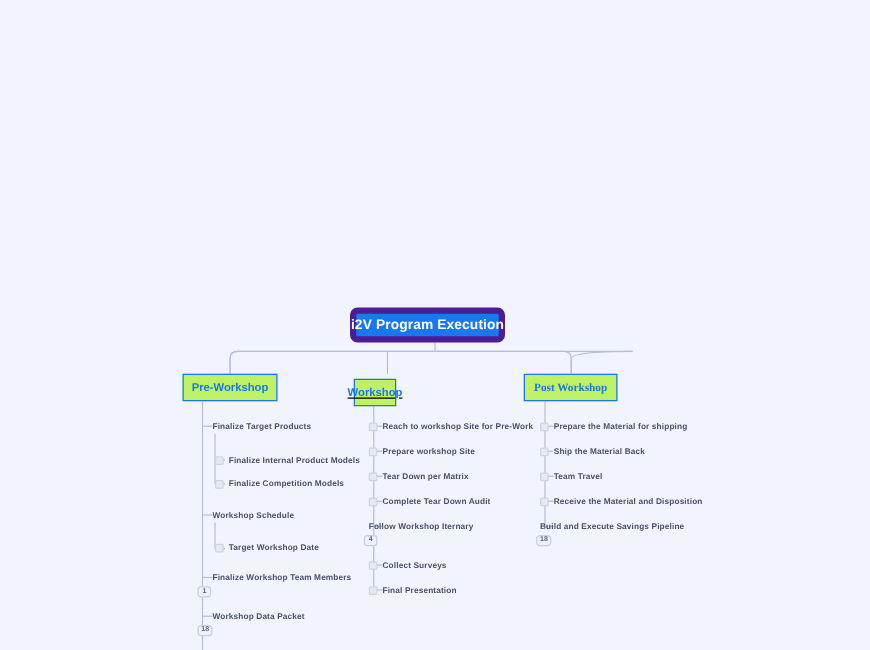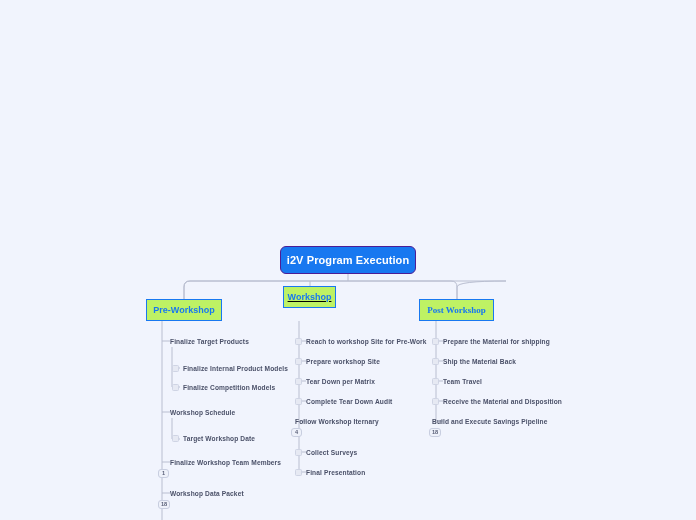--- a/index.html
+++ b/index.html
@@ -29,24 +29,24 @@
     width: 696px;
     height: 520px;
     pointer-events: none;
   }
 
   
   .root-node {
     position: absolute;
     left: 280px;
     top: 246px;
-    width: 136px;
+    width: 124px;
     height: 28px;
     background: #1878f0;
-    border: 1px solid #4c1d95;
+    border: 5px solid #4c1d95;
     border-radius: 6px;
     box-sizing: border-box;
     display: flex;
     align-items: center;
     justify-content: center;
   }
   .root-node .label {
     color: #ffffff;
     font-size: 11px;
     font-weight: bold;
@@ -68,21 +68,21 @@
     padding: 0 9px;
   }
   .branch-node .label {
     color: #1878f0;
     font-size: 9px;
     font-weight: bold;
     white-space: nowrap;
   }
 
   #branch-pre  { left: 146px; top: 299px; width: 76px; }
-  #branch-mid  { left: 283px; top: 286px; width: 53px; text-decoration: underline; }
+  #branch-mid  { left: 283px; top: 303px; width: 34px; text-decoration: underline; }
   #branch-post { left: 419px; top: 299px; width: 75px; font-family: Liberation Serif, serif; }
 
   
   .leaf {
     position: absolute;
     display: flex;
     align-items: center;
     white-space: nowrap;
     height: 11px;
   }

